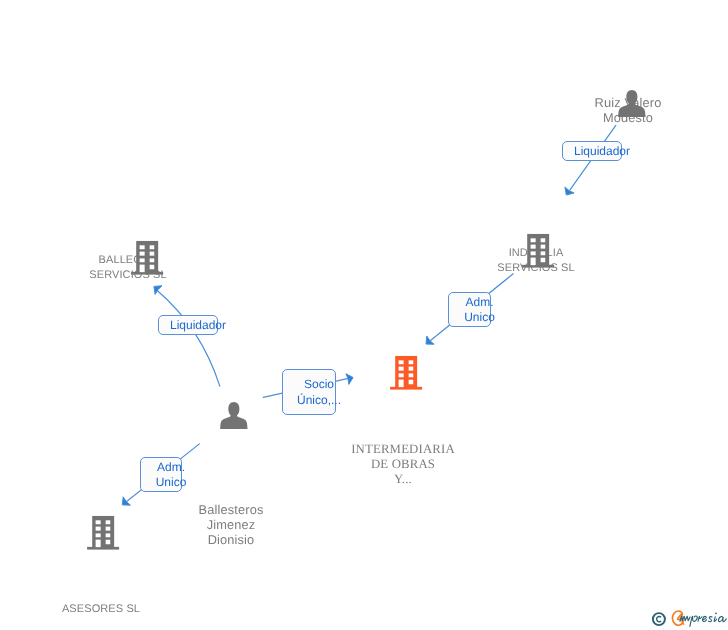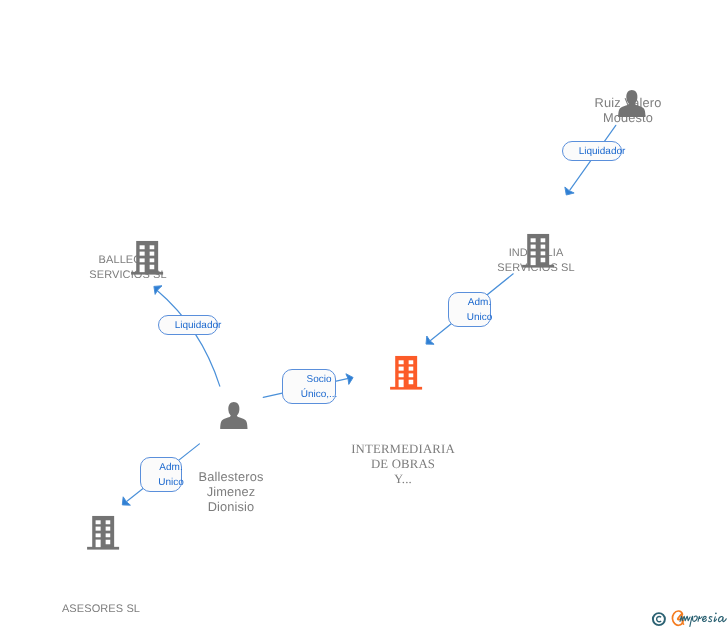--- a/index.html
+++ b/index.html
@@ -35,24 +35,24 @@
     margin-top: 48px;
   }
   .node-label.big {
     font-size: 12.8px;
     line-height: 15.2px;
     letter-spacing: 0.15px;
   }
   .edge-label {
     position: absolute;
     border: 1.25px solid var(--label-border, #5a8fdb);
-    border-radius: 10px;
+    border-radius: 5px;
     background: var(--label-fill, #fbfbfb);
     color: var(--label-text, #1b68ce);
-    font-size: 10px;
+    font-size: 12px;
     line-height: 15.4px;
     text-align: center;
     box-sizing: border-box;
     display: flex;
     flex-direction: column;
     align-items: center;
     justify-content: center;
     white-space: pre-line;
     padding-top: 1.5px;
     overflow: visible;
@@ -151,21 +151,21 @@
     <div class="node-label big" style="left:343px; top:394px; width:120px;font-family:Liberation Serif, serif;">INTERMEDIARIA
 DE OBRAS
 Y...</div>
   </div>
 
   <div class="node">
     <svg class="node-icon" width="28" height="28" viewBox="0 0 28 28" style="left:220px; top:402px;">
         <path fill="#737373" d="M13.85 0 C10.55 0 8.3 2.75 8.3 6.7 C8.3 9.3 9.0 11.5 10.3 12.9 C11.25 13.9 12.45 14.4 13.85 14.4 C15.25 14.4 16.45 13.9 17.4 12.9 C18.7 11.5 19.4 9.3 19.4 6.7 C19.4 2.75 17.15 0 13.85 0 Z"></path>
         <path fill="#737373" d="M11.0 12.0 C11.0 13.4 10.6 14.4 9.6 14.9 C7.6 15.6 4.0 16.6 2.4 17.9 C1.0 19.1 0.35 21.3 0.2 26.9 L27.5 26.9 C27.35 21.3 26.7 19.1 25.3 17.9 C23.7 16.6 20.1 15.6 18.1 14.9 C17.1 14.4 16.7 13.4 16.7 12.0 Z"></path>
       </svg>
-    <div class="node-label big" style="left:171px; top:421px; width:120px;">Ballesteros
+    <div class="node-label big" style="left:171px; top:454px; width:120px;">Ballesteros
 Jimenez
 Dionisio</div>
   </div>
 
   <div class="node">
     <svg class="node-icon" width="36" height="38" viewBox="0 0 36 38" style="left:86.0px; top:513.2px;">
         <path fill="#737373" d="M6.2 2.95 H28.15 V34.1 H6.2 Z"></path>
         <rect fill="#737373" x="1.1" y="33.85" width="32.0" height="2.75"></rect>
         <g fill="#ffffff">
           <rect x="9.6" y="7.3" width="5.05" height="3.95"></rect>
@@ -178,21 +178,21 @@
           <rect x="19.65" y="26.75" width="4.6" height="4.5"></rect>
         </g>
       </svg>
     <div class="node-label" style="left:41px; top:554px; width:120px;">ASESORES SL</div>
   </div>
 
   <div class="edge-label" style="left:562px; top:141px; width:60px; height:20px;">Liquidador</div>
   <div class="edge-label" style="left:448px; top:292px; width:43px; height:35px;">Adm.
 Unico</div>
   <div class="edge-label" style="left:158px; top:315px; width:60px; height:20px;">Liquidador</div>
-  <div class="edge-label" style="left:282px; top:369px; width:54px; height:35px;">Socio
+  <div class="edge-label" style="left:282px; top:369px; width:54px; height:46px;">Socio
 Único,...</div>
   <div class="edge-label" style="left:140px; top:457px; width:42px; height:35px;">Adm.
 Unico</div>
 
   <div class="watermark">
     <svg width="18" height="18" viewBox="0 0 18 18" style="position:absolute; left:-1.5px; top:5.5px;">
       <circle cx="8.9" cy="9.1" r="6.0" fill="none" stroke="#2c6273" stroke-width="1.95"></circle>
       <path d="M11.1 7.3 A2.6 2.6 0 1 0 11.1 10.9" fill="none" stroke="#2c6273" stroke-width="1.4" stroke-linecap="butt"></path>
     </svg>
     <svg width="60" height="26" viewBox="0 0 60 26" style="position:absolute; left:20px; top:0px;">

